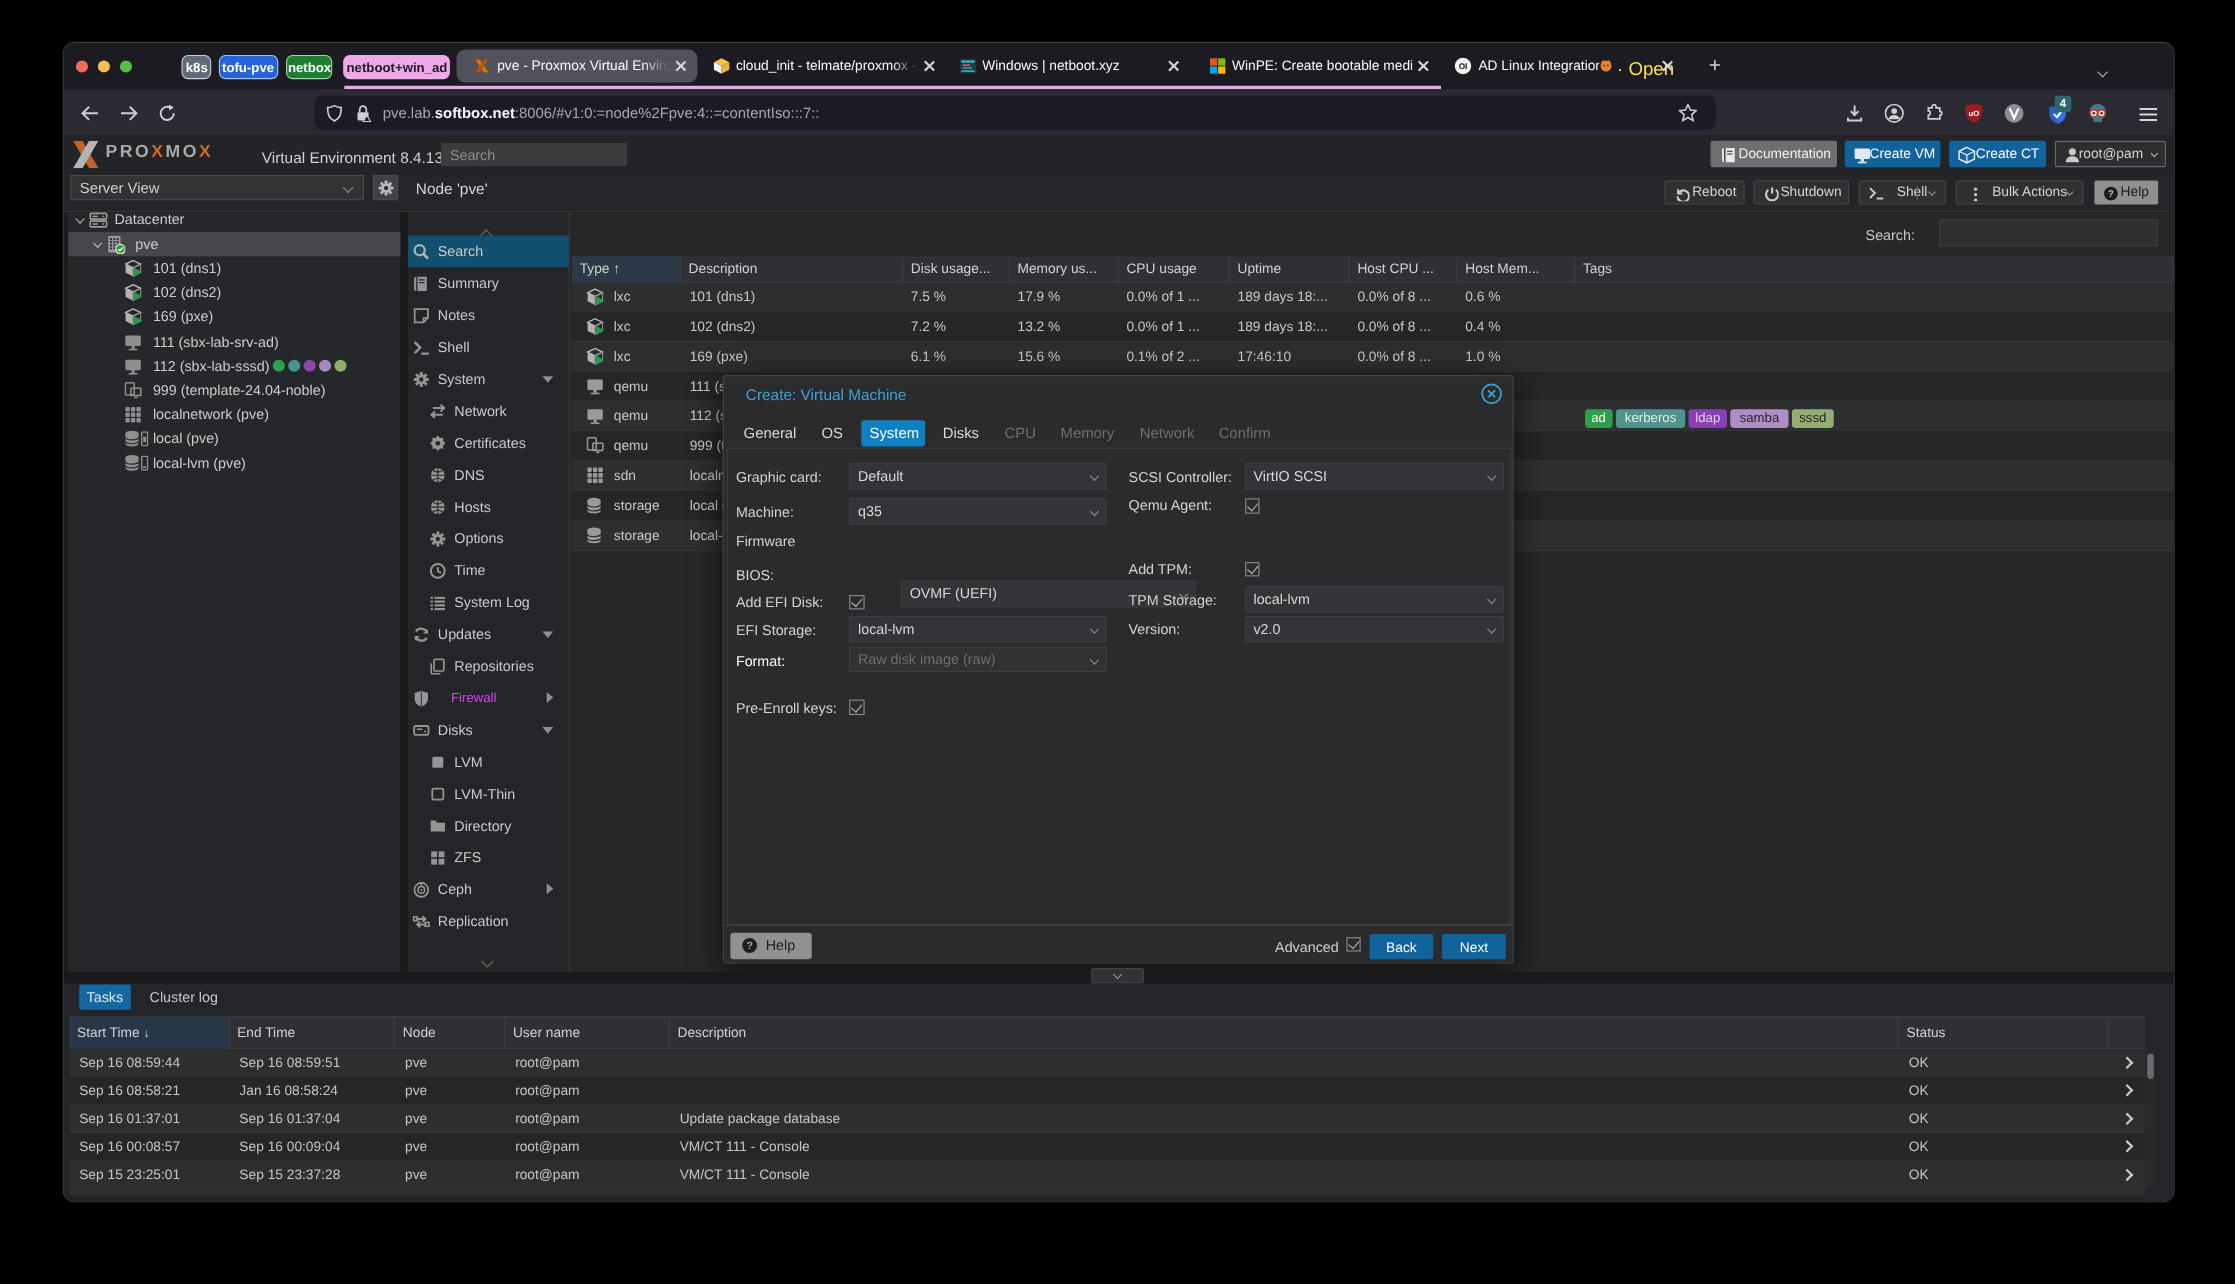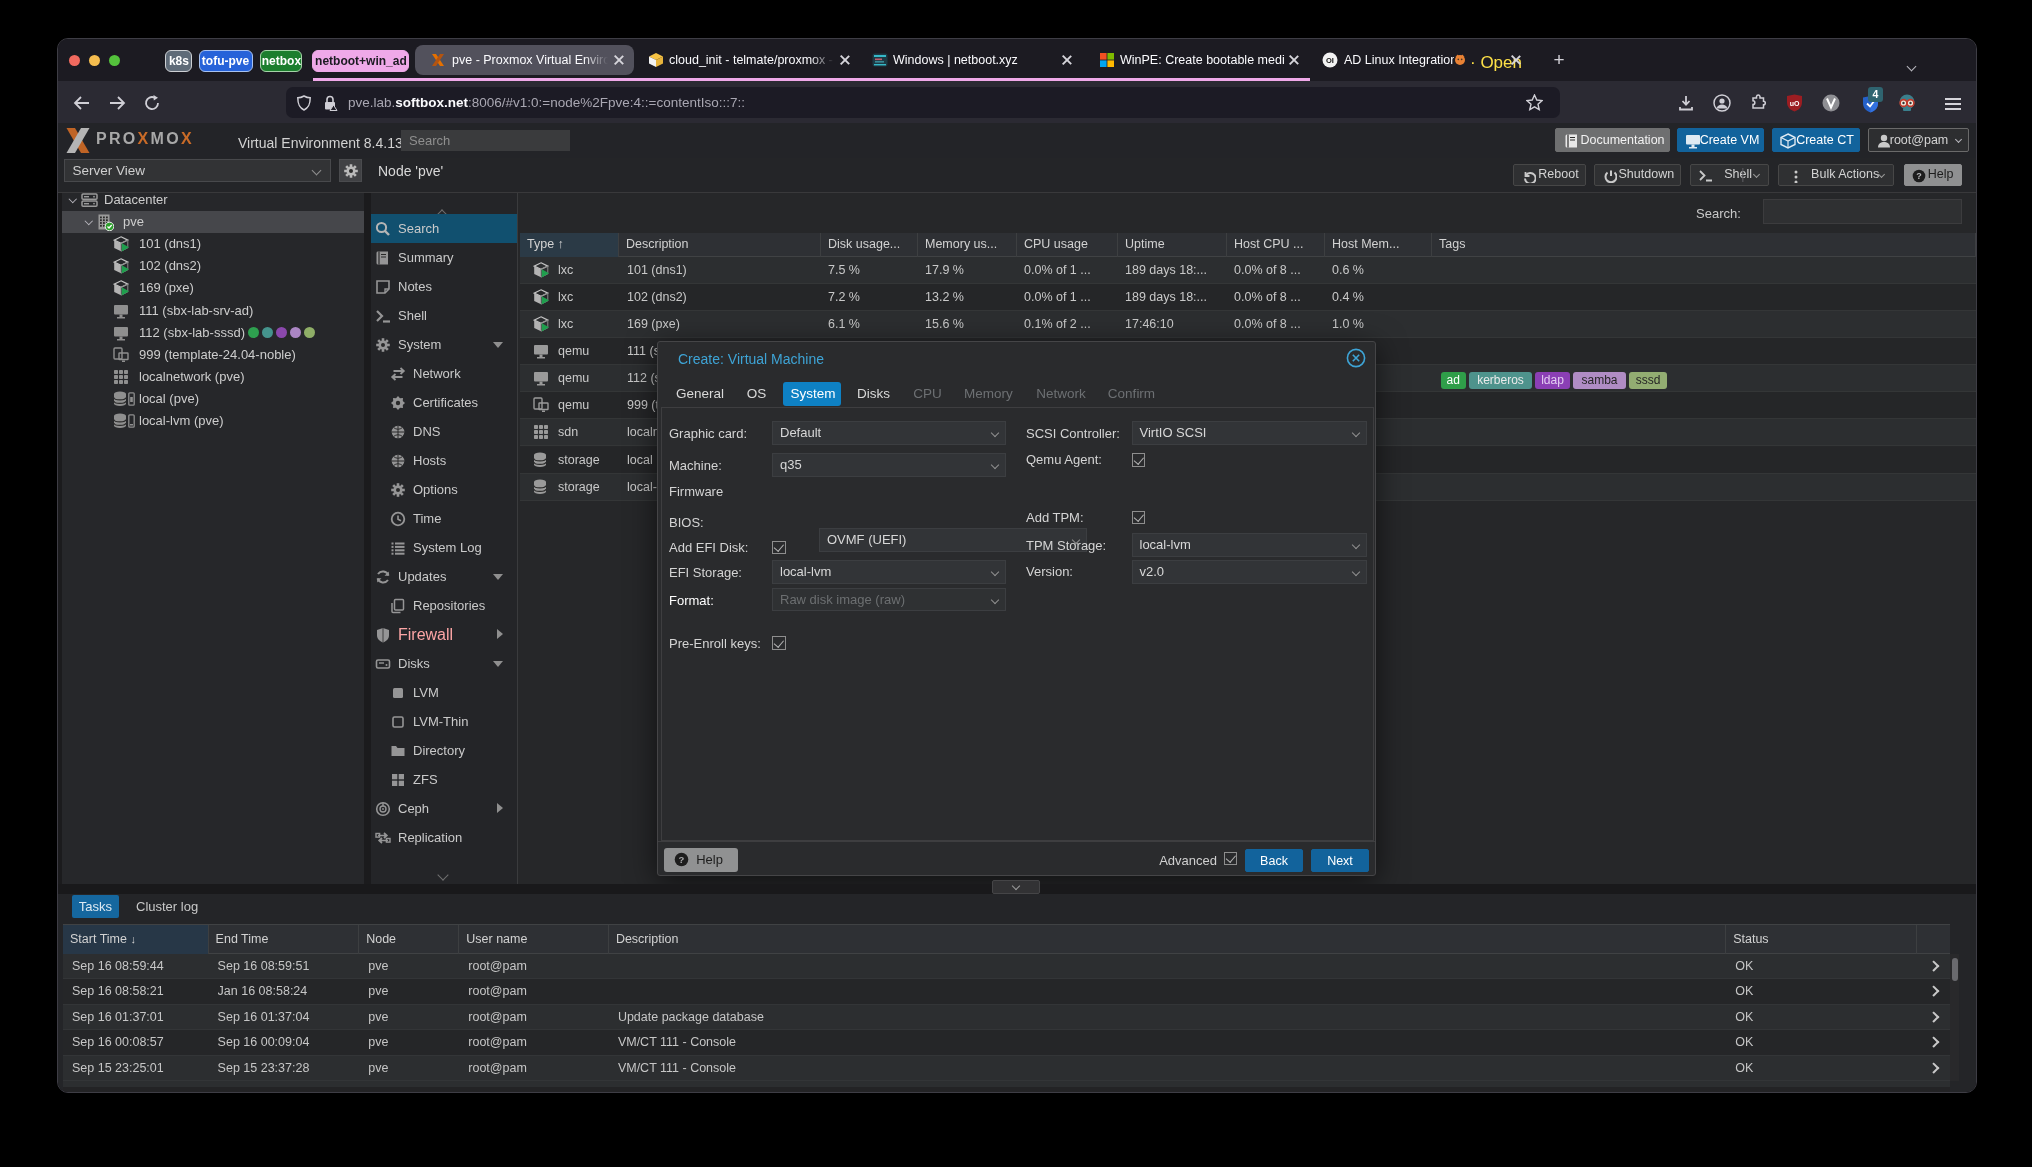--- a/index.html
+++ b/index.html
@@ -480,21 +480,21 @@
         <rect x="4.5" y="1.5" width="9" height="10.5" rx="1" fill="none" stroke="#b5b5b5" stroke-width="1.5"></rect>
         <path d="M2 5 L2 13.5 A1 1 0 0 0 3 14.5 L10.5 14.5" fill="none" stroke="#b5b5b5" stroke-width="1.5"></path>
       </svg>
       <span style="position:absolute;left:42px;top:0;line-height:29px;font-size:13px;color:#cacaca">Repositories</span>
     </div>
     <div class="a" style="left:313px;top:581.0px;width:146px;height:29px;">
       <svg class="a" style="left:4px;top:7px;opacity:0.78" width="16" height="16" viewBox="0 0 16 16">
         <path d="M8 1 L14 3 L14 8 C14 12 11.5 14 8 15.5 C4.5 14 2 12 2 8 L2 3 Z" fill="#b5b5b5"></path>
         <path d="M8 1 L8 15.5" stroke="#2b2b2b" stroke-width="0.8"></path>
       </svg>
-      <span style="position:absolute;left:27px;top:0;line-height:29px;font-size:16px;color:#fca5a5">Firewall</span>
+      <span style="position:absolute;left:39px;top:0;line-height:29px;font-size:12px;color:#d946ef">Firewall</span>
       <div style="position:absolute;right:14px;top:9px;width:0;height:0;border-top:5px solid transparent;border-bottom:5px solid transparent;border-left:6px solid #8f8f8f"></div>
     </div>
     <div class="a" style="left:313px;top:610.0px;width:146px;height:29px;">
       <svg class="a" style="left:4px;top:7px;opacity:0.78" width="16" height="16" viewBox="0 0 16 16">
         <rect x="1.5" y="4" width="13" height="8" rx="1.5" fill="none" stroke="#b5b5b5" stroke-width="1.6"></rect>
         <circle cx="11.5" cy="9" r="1" fill="#b5b5b5"></circle>
         <path d="M4 7 L9 7" stroke="#b5b5b5" stroke-width="1.4"></path>
       </svg>
       <span style="position:absolute;left:27px;top:0;line-height:29px;font-size:13px;color:#cacaca">Disks</span>
       <div style="position:absolute;right:14px;top:12px;width:0;height:0;border-left:5px solid transparent;border-right:5px solid transparent;border-top:6px solid #8f8f8f"></div>

